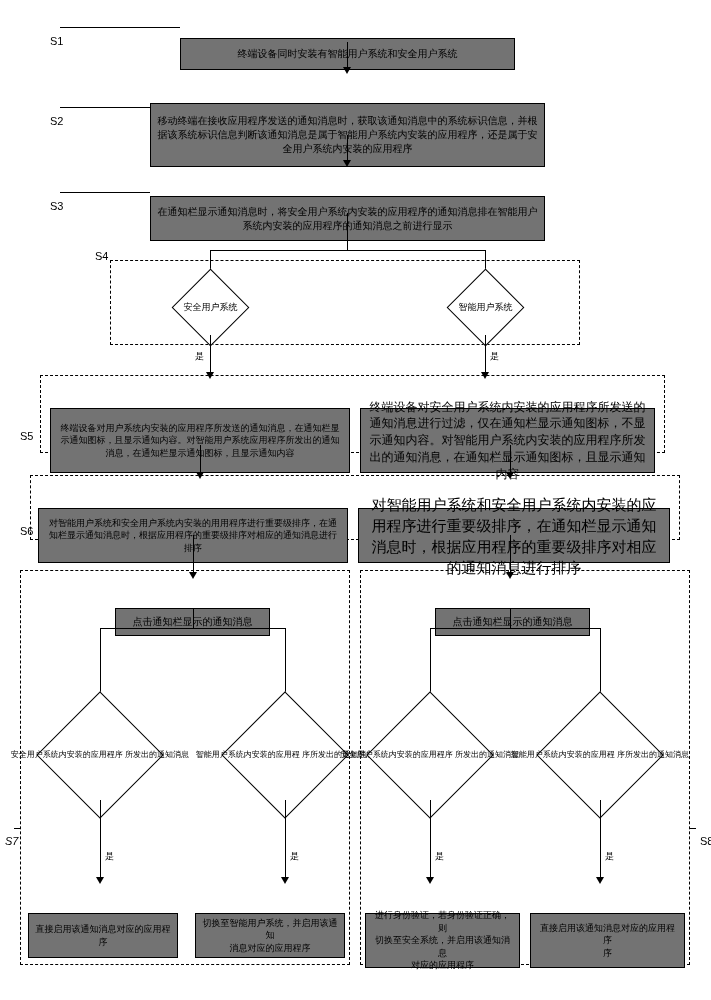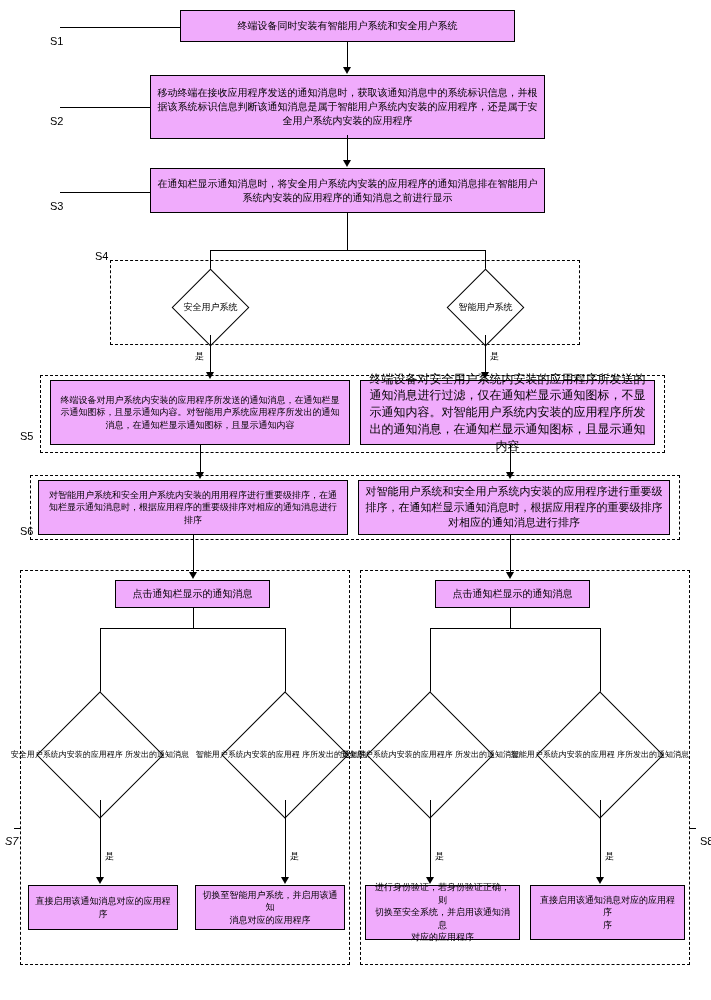--- a/index.html
+++ b/index.html
@@ -7,27 +7,28 @@
       font-family: "SimSun", "Microsoft YaHei", sans-serif;
       background: #fff;
       width: 711px;
       height: 1000px;
       position: relative;
       font-size: 10px;
     }
     .box {
       position: absolute;
       border: 1px solid #000;
-      background: #f0abfc;
+      background: #737373;
       padding: 4px 6px;
       text-align: center;
       display: flex;
       align-items: center;
       justify-content: center;
       line-height: 1.4;
+      margin-top: 28px;
     }
     .diamond {
       position: absolute;
       background: #fff;
       border: 1px solid #000;
       transform: rotate(45deg);
       display: flex;
       align-items: center;
       justify-content: center;
     }
@@ -112,21 +113,21 @@
 <div class="box" style="left:360px; top:380px; width:295px; height:65px; font-size:12px;">终端设备对安全用户系统内安装的应用程序所发送的通知消息进行过滤，仅在通知栏显示通知图标，不显示通知内容。对智能用户系统内安装的应用程序所发出的通知消息，在通知栏显示通知图标，且显示通知内容</div>
 
 <div class="arrow-line" style="left:200px; top:445px; width:1px; height:30px;"></div>
 <div class="arrow-line" style="left:510px; top:445px; width:1px; height:30px;"></div>
 <div class="arrow-head" style="left:196px; top:472px;"></div>
 <div class="arrow-head" style="left:506px; top:472px;"></div>
 
 <div class="label" style="left:20px; top:525px;">S6</div>
 <div class="dashed-group" style="left:30px; top:475px; width:650px; height:65px;"></div>
 <div class="box" style="left:38px; top:480px; width:310px; height:55px; font-size:9px;">对智能用户系统和安全用户系统内安装的用用程序进行重要级排序，在通知栏显示通知消息时，根据应用程序的重要级排序对相应的通知消息进行排序</div>
-<div class="box" style="left:358px; top:480px; width:312px; height:55px; font-size:11px;">对智能用户系统和安全用户系统内安装的应用程序进行重要级排序，在通知栏显示通知消息时，根据应用程序的重要级排序对相应的通知消息进行排序</div>
+<div class="box" style="left:358px; top:480px; width:312px; height:55px; font-size:15px;">对智能用户系统和安全用户系统内安装的应用程序进行重要级排序，在通知栏显示通知消息时，根据应用程序的重要级排序对相应的通知消息进行排序</div>
 
 <div class="arrow-line" style="left:193px; top:535px; width:1px; height:40px;"></div>
 <div class="arrow-line" style="left:510px; top:535px; width:1px; height:40px;"></div>
 <div class="arrow-head" style="left:189px; top:572px;"></div>
 <div class="arrow-head" style="left:506px; top:572px;"></div>
 
 <div class="label" style="left:5px; top:835px;font-style:italic;">S7</div>
 <div class="dashed-group" style="left:20px; top:570px; width:330px; height:395px;"></div>
 
 <div class="box" style="left:115px; top:580px; width:155px; height:28px;">点击通知栏显示的通知消息</div>

